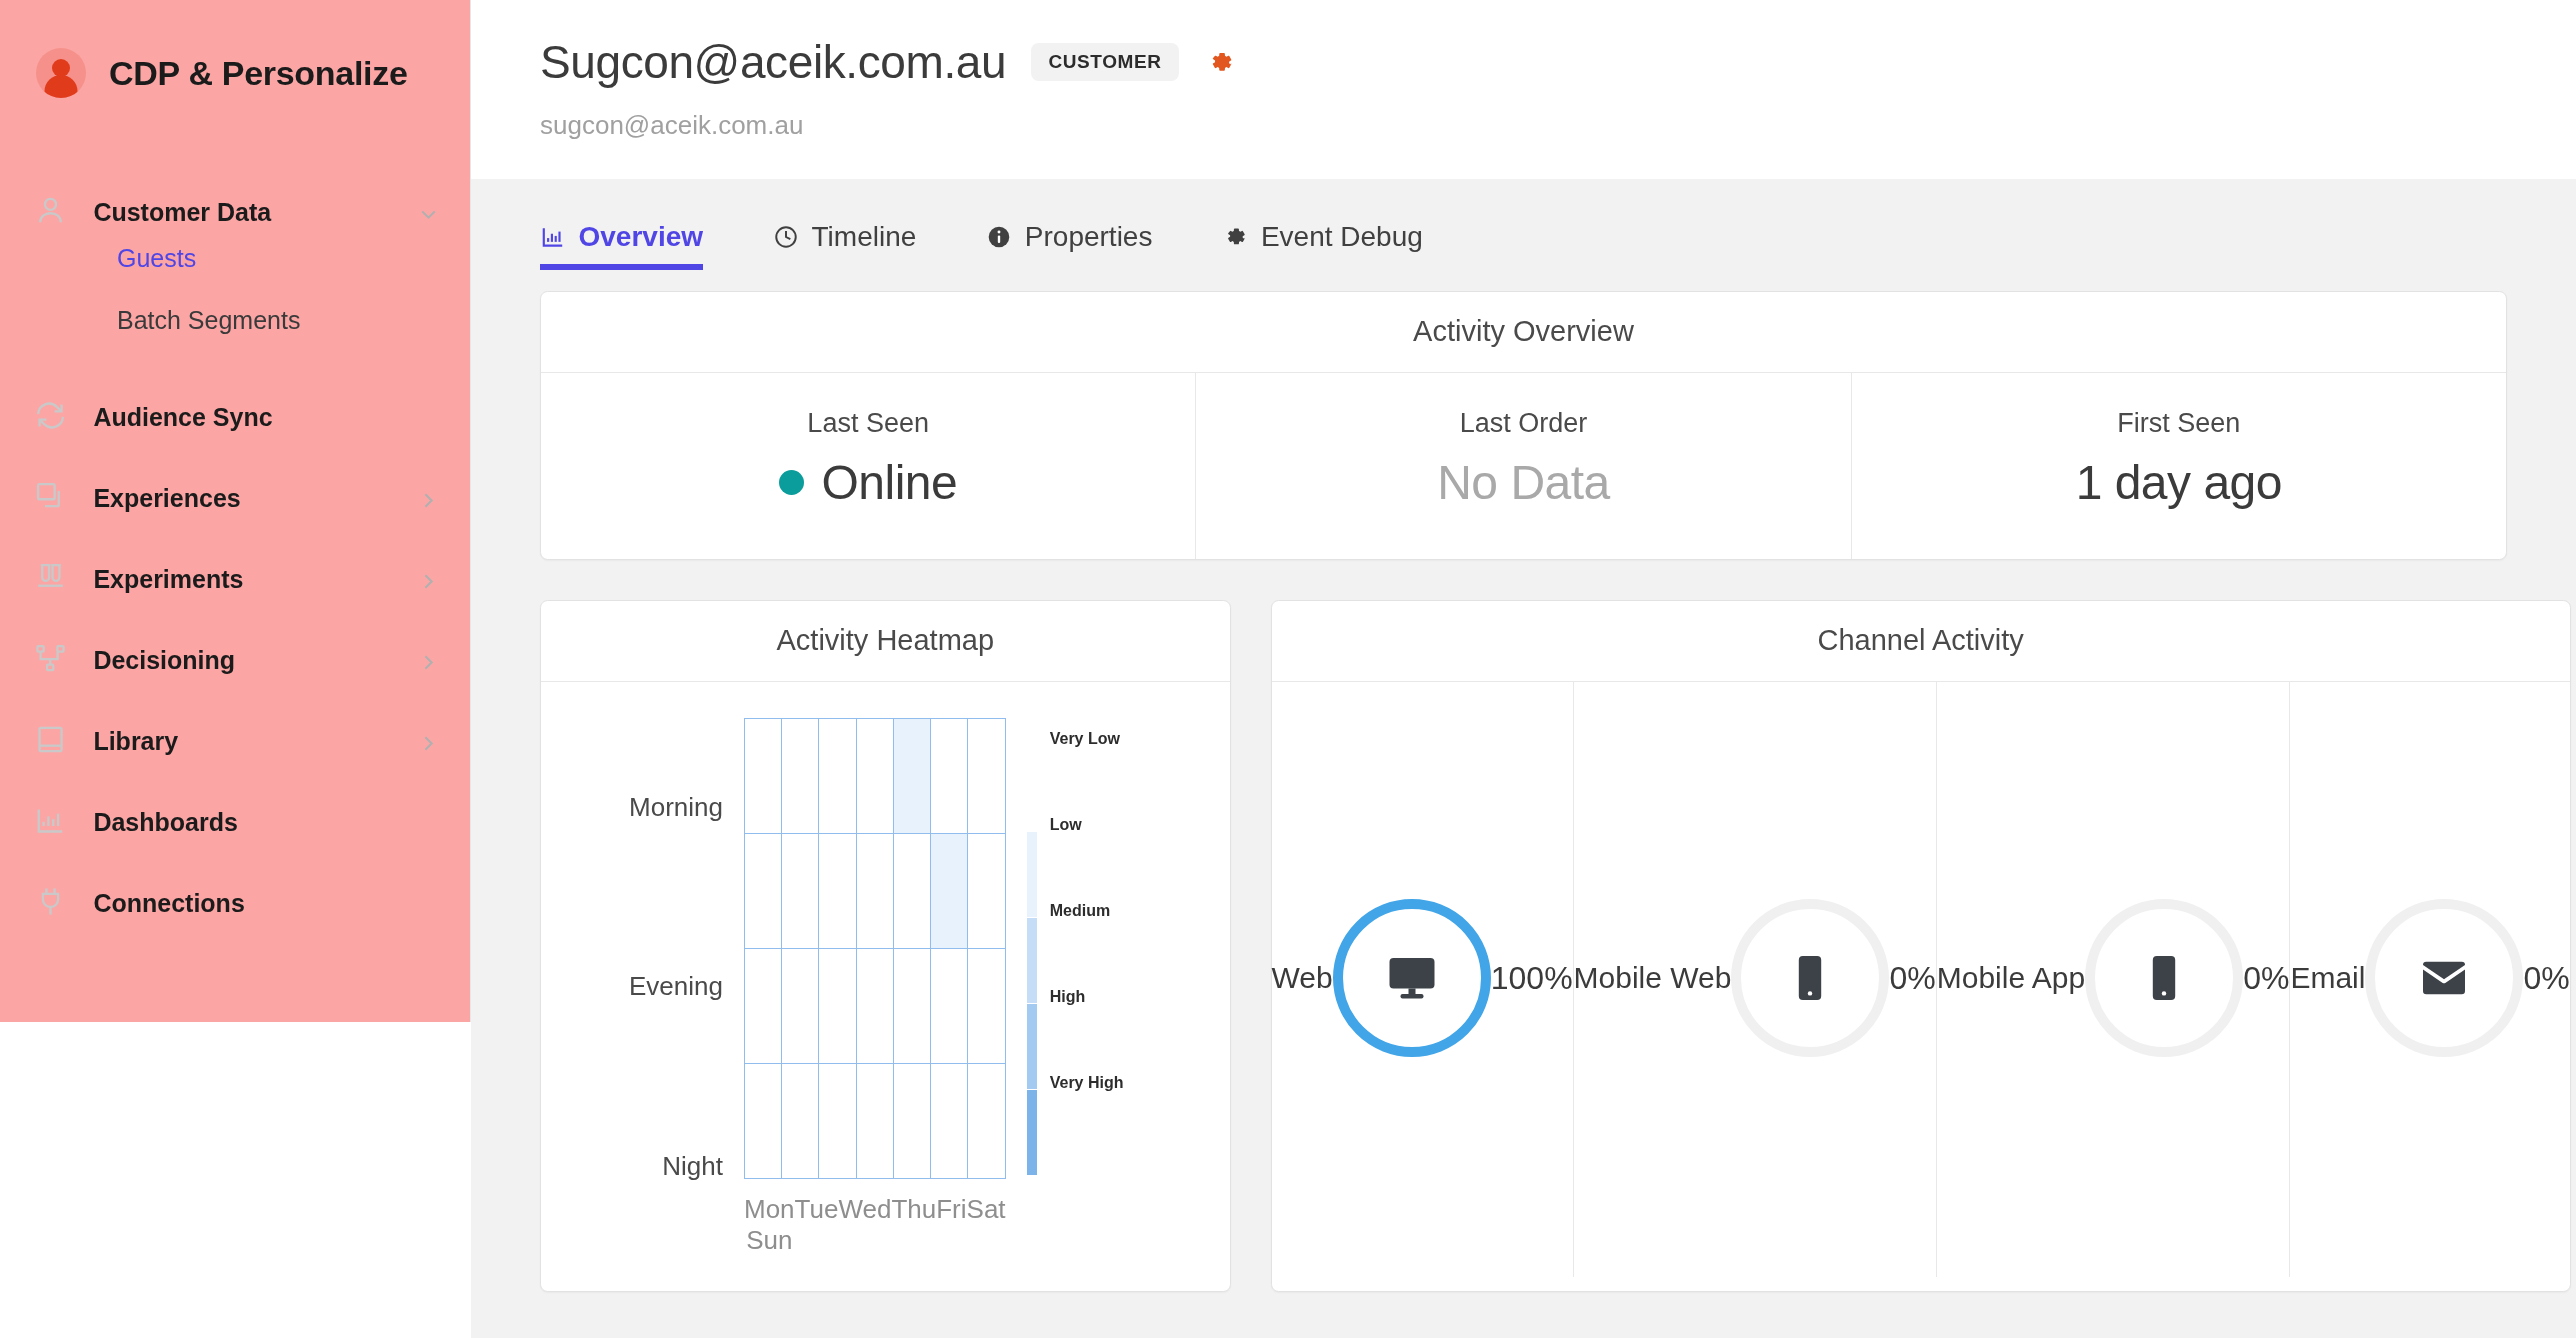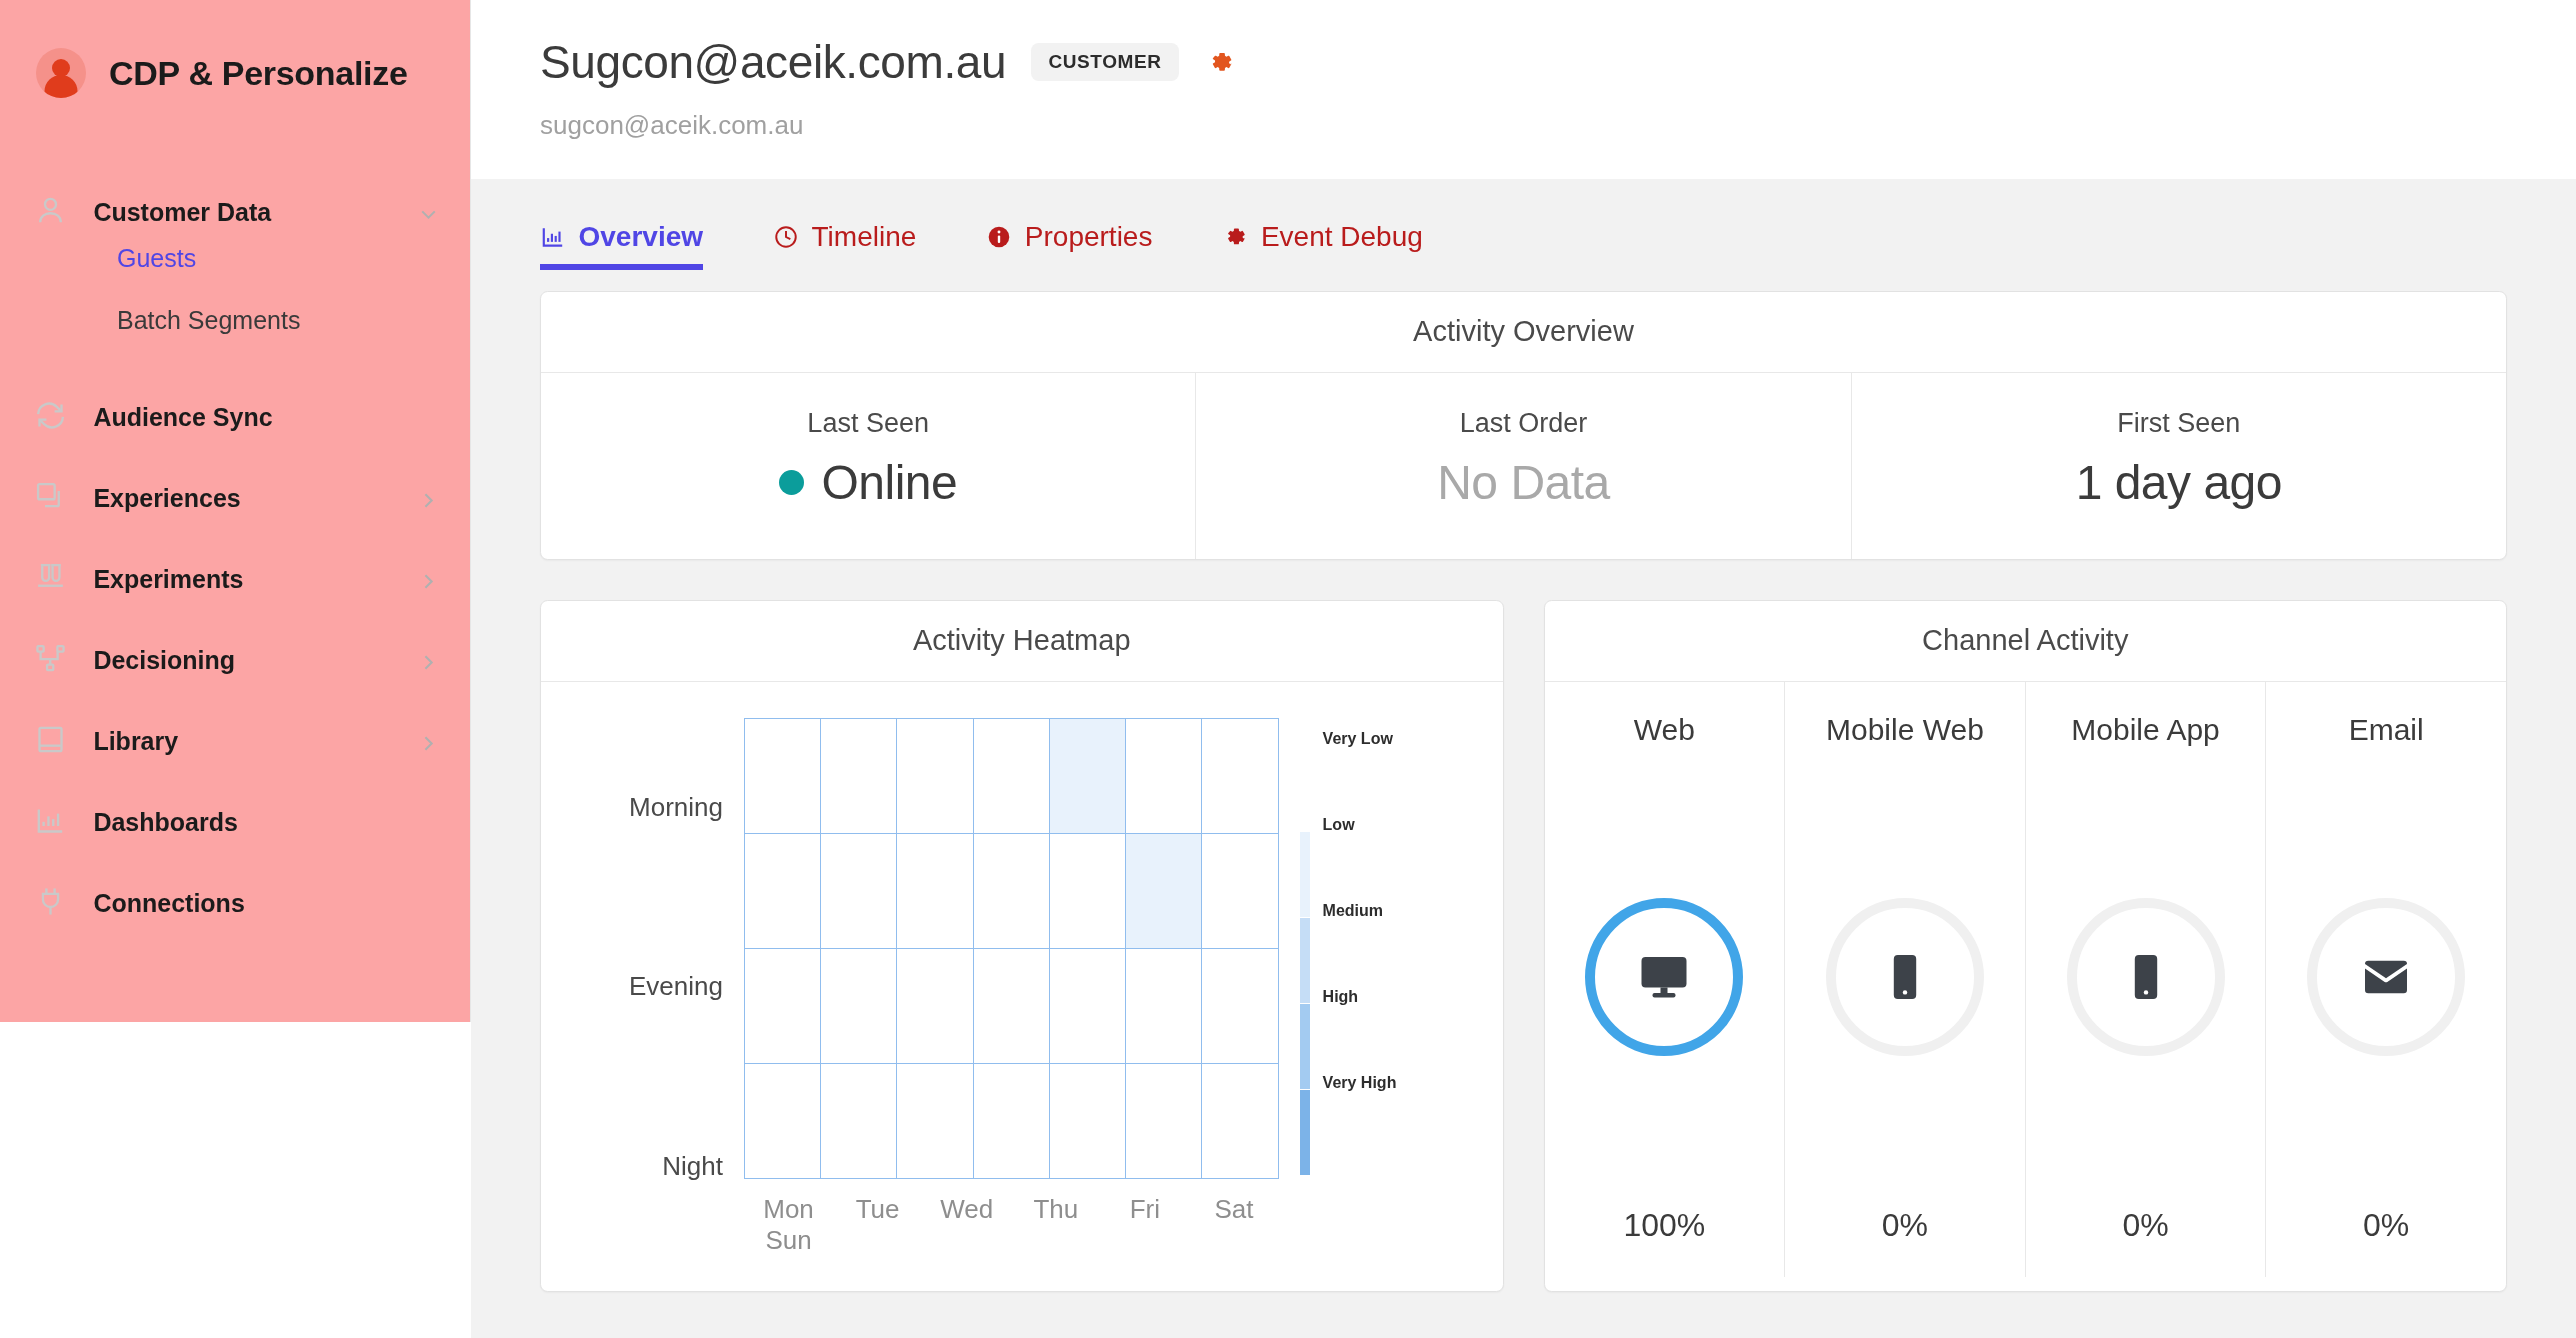--- a/index.html
+++ b/index.html
@@ -175,21 +175,21 @@
     margin-bottom: 21px;
   }
   .tab {
     display: flex;
     align-items: center;
     gap: 12.5px;
     padding: 0 25px 17.3px 0;
     margin-right: 33px;
     cursor: pointer;
     position: relative;
-    color: #b91c1c;
+    color: #404040;
     background: none; border: none;
     font-family: inherit;
   }
   .tab-ico { display: flex; align-items: center; }
   .tab-ico svg { display: block; }
   .tab-label {
     font-size: 28px;
     font-weight: 400;
     white-space: nowrap;
     color: inherit;
@@ -334,21 +334,21 @@
     white-space: nowrap;
     line-height: 1;
   }
 
   
   .ch-body { display: flex; height: 595px; }
   .ch-cell {
     flex: 1 1 0;
     border-right: 1px solid #e8e8e8;
     display: flex;
-    flex-direction: column;
+    flex-direction: row;
     align-items: center;
     padding: 31px 0 33px;
     cursor: pointer;
     text-align: right;
   }
   .ch-cell:last-child { border-right: none; }
   .ch-name {
     font-size: 30px;
     color: #3b3b3b;
     font-weight: 400;

